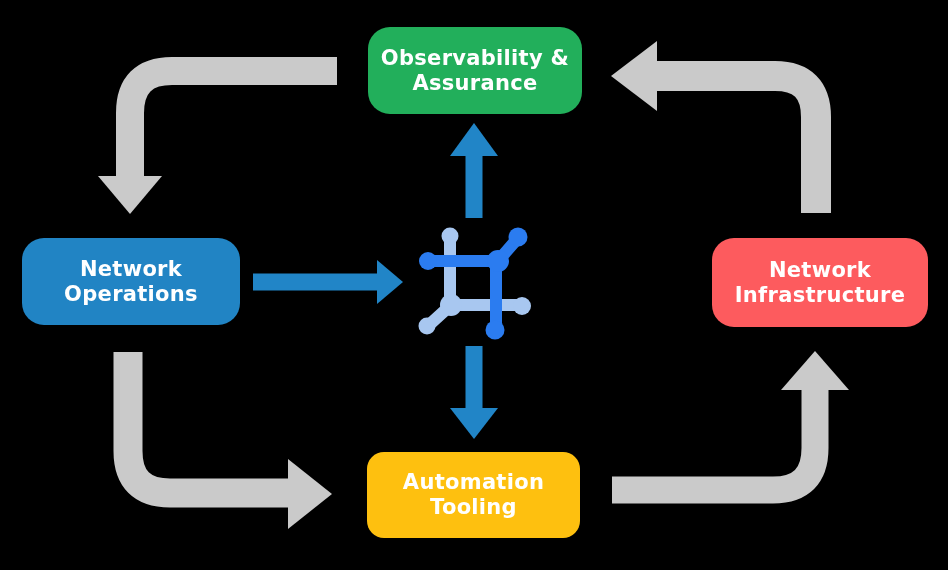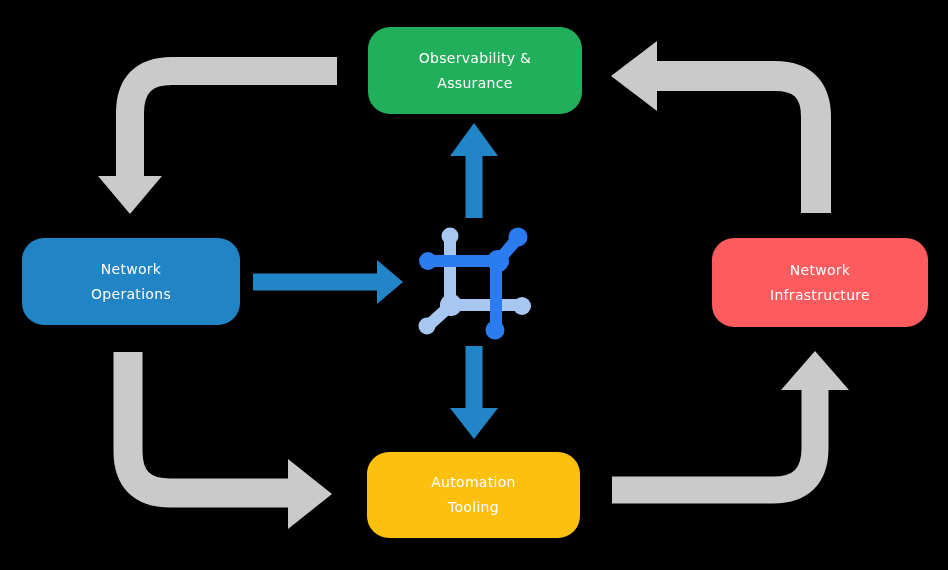--- a/index.html
+++ b/index.html
@@ -6,27 +6,27 @@
   .stage{
     position:relative;width:948px;height:570px;background:#000;overflow:hidden;
     font-family:"DejaVu Sans","Liberation Sans",sans-serif;
   }
   .layer{position:absolute;left:0;top:0;width:948px;height:570px;}
   .node{
     position:absolute;display:flex;align-items:center;justify-content:center;
     border-radius:22px;color:#fff;text-align:center;
   }
   .node-label{
-    white-space:pre-line;font-weight:400;font-size:14px;line-height:25px;
+    white-space:pre-line;font-weight:700;font-size:21px;line-height:25px;
     letter-spacing:.3px;
   }
   .node-observability{left:368px;top:27px;width:214px;height:87px;}
   .node-operations{left:22px;top:238px;width:218px;height:87px;}
   .node-infrastructure{left:712px;top:238px;width:216px;height:89px;}
-  .node-automation{left:367px;top:452px;width:213px;height:86px;}
+  .node-automation{left:367px;top:452px;width:213px;height:86px;border-radius:17px;}
   .hub-icon{position:absolute;left:408px;top:217px;width:135px;height:135px;}
 </style>
 </head>
 <body>
 
 <div class="stage">
 
   <svg class="layer" viewBox="0 0 948 570">
 
     <g stroke="#cacaca" fill="#cacaca">

